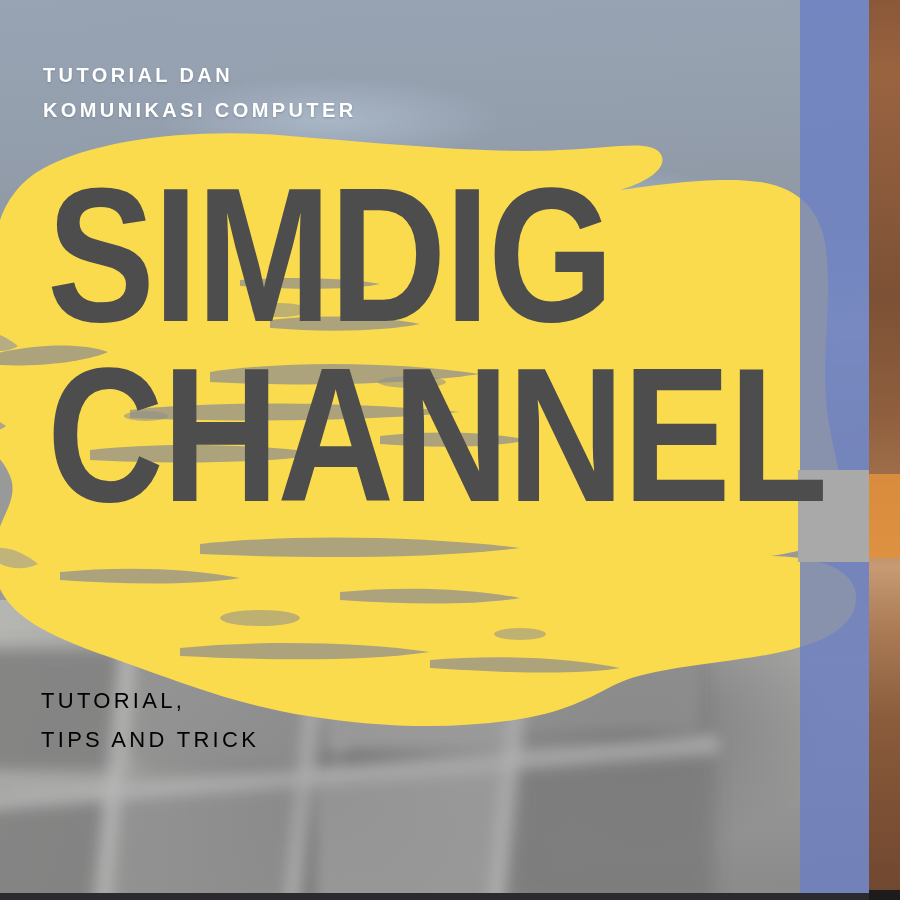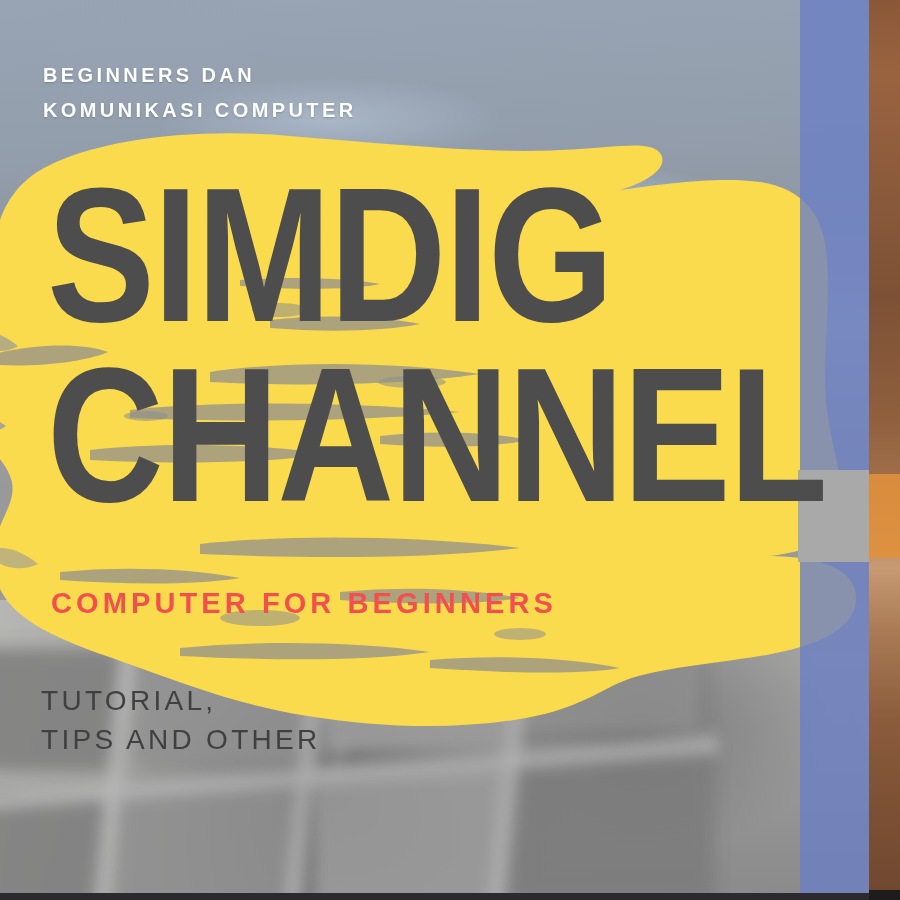--- a/index.html
+++ b/index.html
@@ -128,21 +128,21 @@
   #title2{left:47px;top:358px;font-size:185px;transform:scaleX(.875) scaleY(1.03);letter-spacing:-2px;}
 
   .subtitle{
     position:absolute;left:51px;top:587px;
     color:#f2504f;font-size:29px;font-weight:700;letter-spacing:4.1px;
     white-space:nowrap;
   }
 
   .taglines{
     position:absolute;left:41px;top:681px;
-    color:#404040;font-size:28px;font-weight:300;letter-spacing:3.3px;line-height:39px;
+    color:#000000;font-size:22px;font-weight:300;letter-spacing:3.3px;line-height:39px;
   }
   .taglines div{white-space:nowrap;}
 </style>
 </head>
 <body>
 
 <div id="canvas">
 
   <div class="bg-layer bg-base"></div>
   <div class="bg-layer bg-glow1"></div>
@@ -226,27 +226,26 @@
   </div>
 
   <div class="blue-band"></div>
   <div class="gray-block"></div>
   <div class="brown-band"></div>
   <div class="orange-sliver"></div>
   <div class="bottom-dark"></div>
   <div class="bottom-dark2"></div>
 
   <div class="eyebrow">
-    <div>BEGINNERS DAN</div>
+    <div>TUTORIAL DAN</div>
     <div>KOMUNIKASI COMPUTER</div>
   </div>
 
   <div class="bigtitle" id="title1">SIMDIG</div>
   <div class="bigtitle" id="title2">CHANNEL</div>
 
-  <div class="subtitle">COMPUTER FOR BEGINNERS</div>
 
   <div class="taglines">
     <div>TUTORIAL,</div>
-    <div>TIPS AND OTHER</div>
+    <div>TIPS AND TRICK</div>
   </div>
 
 </div>
 
 </body></html>

